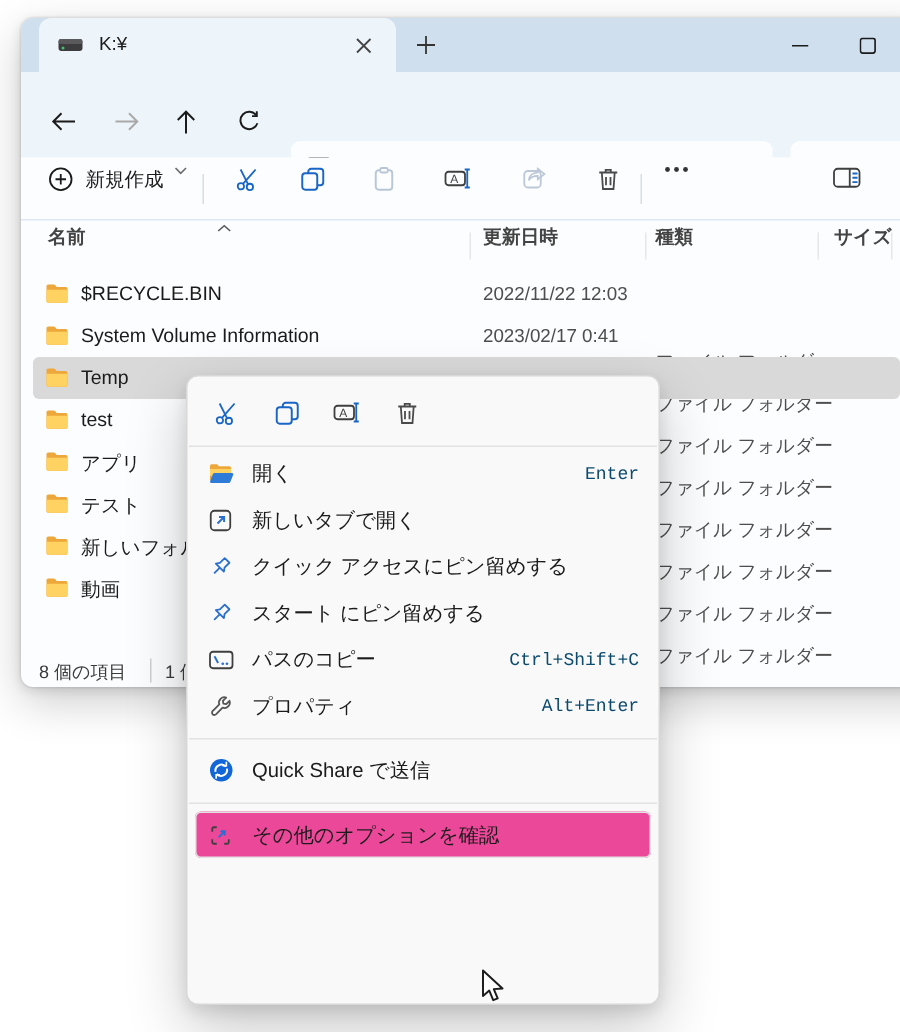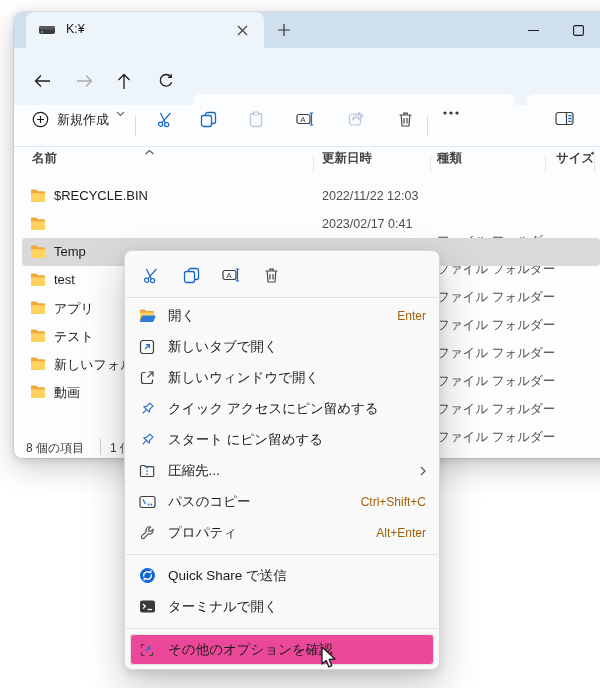--- a/index.html
+++ b/index.html
@@ -55,21 +55,21 @@
         box-shadow:0 16px 40px rgba(0,0,0,.22),0 4px 10px rgba(0,0,0,.10);
         padding-top:5px;}
   .iconrow{height:38px;display:flex;align-items:center;padding-left:6px;}
   .iconcell{width:40px;height:32px;display:flex;align-items:center;justify-content:center;border-radius:4px;}
   .menu-sep{height:1px;background:#e2e2e2;margin:2.5px 1px;}
   .menu-sep2{height:1px;background:#e2e2e2;margin:5.5px 1px;}
   .mi{height:31px;display:flex;align-items:center;margin:0 5px;padding:0 8px;border-radius:4px;}
   .mi.hl{background:#ec4899;box-shadow:0 0 0 1px #e3e3e3 inset;}
   .mi .ic{width:18px;height:17px;display:flex;align-items:center;justify-content:center;flex:0 0 18px;}
   .mi .lbl{font-size:13.5px;color:#1b1b1b;margin-left:12px;white-space:nowrap;}
-  .mi .sc{margin-left:auto;font-size:12px;color:#a16207;white-space:nowrap;}
+  .mi .sc{margin-left:auto;font-size:12px;color:#0c4a6e;white-space:nowrap;font-family:Liberation Mono, monospace;}
   .mi .sub{margin-left:auto;color:#555;}
 
   #cursor{position:absolute;left:320px;top:646px;}
   svg{display:block;}
 </style>
 </head>
 <body>
 
 <div id="canvas">
 
@@ -270,20 +270,21 @@
       <span class="fdate">2022/11/22 12:03</span>
       <span class="ftype">ファイル フォルダー</span>
     </div>
     <div class="row" style="top:198px;">
       <span class="ficon">
           <svg width="16" height="15" viewBox="0 0 16 15">
             <path d="M1 2.8c0-.7.5-1.2 1.2-1.2h3.6c.4 0 .8.2 1 .5l1 1.2h6c.7 0 1.2.5 1.2 1.2v8.2c0 .7-.5 1.2-1.2 1.2H2.2c-.7 0-1.2-.5-1.2-1.2z" fill="#eda73b"></path>
             <path d="M1 5.2h14v7.5c0 .7-.5 1.2-1.2 1.2H2.2c-.7 0-1.2-.5-1.2-1.2z" fill="#ffd262"></path>
           </svg>
         </span>
+      <span class="fname">System Volume Information</span>
       <span class="fdate">2023/02/17 0:41</span>
       <span class="ftype">ファイル フォルダー</span>
     </div>
     <div class="row sel" style="top:226px;">
       <span class="ficon">
           <svg width="16" height="15" viewBox="0 0 16 15">
             <path d="M1 2.8c0-.7.5-1.2 1.2-1.2h3.6c.4 0 .8.2 1 .5l1 1.2h6c.7 0 1.2.5 1.2 1.2v8.2c0 .7-.5 1.2-1.2 1.2H2.2c-.7 0-1.2-.5-1.2-1.2z" fill="#eda73b"></path>
             <path d="M1 5.2h14v7.5c0 .7-.5 1.2-1.2 1.2H2.2c-.7 0-1.2-.5-1.2-1.2z" fill="#ffd262"></path>
           </svg>
         </span>
@@ -409,64 +410,40 @@
             <rect x="1.5" y="1.5" width="13" height="13" rx="2.5" fill="none" stroke="#3f3f3f" stroke-width="1.2"></rect>
             <path d="M6 10l4.2-4.2M10.4 9V5.6H7" stroke="#2a6fd0" stroke-width="1.3" fill="none"></path>
           </svg>
         </span>
       <span class="lbl">新しいタブで開く</span>
       <span class="sc"></span>
     </div>
     <div class="mi">
       <span class="ic">
           <svg width="16" height="16" viewBox="0 0 16 16">
-            <path d="M6.5 2.5h-2c-1.2 0-2 .8-2 2v7c0 1.2.8 2 2 2h7c1.2 0 2-.8 2-2v-2" fill="none" stroke="#3f3f3f" stroke-width="1.2"></path>
-            <path d="M9.5 2h4.5v4.5M13.7 2.3L8.5 7.5" stroke="#3f3f3f" stroke-width="1.2" fill="none"></path>
-          </svg>
-        </span>
-      <span class="lbl">新しいウィンドウで開く</span>
+            <g transform="rotate(45 8 8)">
+              <path d="M5.8 1.8h4.4v4.6l1.6 2.2H4.2l1.6-2.2z" fill="none" stroke="#2a6fd0" stroke-width="1.2" stroke-linejoin="round"></path>
+              <path d="M8 8.8V14" stroke="#2a6fd0" stroke-width="1.2"></path>
+            </g>
+          </svg>
+        </span>
+      <span class="lbl">クイック アクセスにピン留めする</span>
       <span class="sc"></span>
     </div>
     <div class="mi">
       <span class="ic">
           <svg width="16" height="16" viewBox="0 0 16 16">
             <g transform="rotate(45 8 8)">
               <path d="M5.8 1.8h4.4v4.6l1.6 2.2H4.2l1.6-2.2z" fill="none" stroke="#2a6fd0" stroke-width="1.2" stroke-linejoin="round"></path>
               <path d="M8 8.8V14" stroke="#2a6fd0" stroke-width="1.2"></path>
             </g>
           </svg>
         </span>
-      <span class="lbl">クイック アクセスにピン留めする</span>
-      <span class="sc"></span>
-    </div>
-    <div class="mi">
-      <span class="ic">
-          <svg width="16" height="16" viewBox="0 0 16 16">
-            <g transform="rotate(45 8 8)">
-              <path d="M5.8 1.8h4.4v4.6l1.6 2.2H4.2l1.6-2.2z" fill="none" stroke="#2a6fd0" stroke-width="1.2" stroke-linejoin="round"></path>
-              <path d="M8 8.8V14" stroke="#2a6fd0" stroke-width="1.2"></path>
-            </g>
-          </svg>
-        </span>
       <span class="lbl">スタート にピン留めする</span>
       <span class="sc"></span>
-    </div>
-    <div class="mi">
-      <span class="ic">
-          <svg width="16" height="15" viewBox="0 0 16 15">
-            <path d="M1.5 3.6c0-.6.5-1.1 1.1-1.1h3l1 1.2h7c.6 0 1.1.5 1.1 1.1v7.6c0 .6-.5 1.1-1.1 1.1H2.6c-.6 0-1.1-.5-1.1-1.1z" fill="none" stroke="#3f3f3f" stroke-width="1.2"></path>
-            <path d="M8 4v9" stroke="#2a6fd0" stroke-width="1.4" stroke-dasharray="1.6 1.6"></path>
-          </svg>
-        </span>
-      <span class="lbl">圧縮先...</span>
-      <span class="sub">
-          <svg width="6" height="10" viewBox="0 0 6 10">
-            <path d="M1 1l4 4-4 4" stroke="#555" stroke-width="1.2" fill="none"></path>
-          </svg>
-        </span>
     </div>
     <div class="mi">
       <span class="ic">
           <svg width="17" height="14" viewBox="0 0 17 14">
             <rect x="1" y="1.5" width="15" height="11" rx="2" fill="none" stroke="#3f3f3f" stroke-width="1.2"></rect>
             <path d="M4 4.5l2.4 4.5" stroke="#2a6fd0" stroke-width="1.3"></path>
             <circle cx="9.5" cy="9.5" r=".9" fill="#2a6fd0"></circle>
             <circle cx="12.3" cy="9.5" r=".9" fill="#2a6fd0"></circle>
           </svg>
         </span>
@@ -487,31 +464,20 @@
       <span class="ic">
           <svg width="17" height="17" viewBox="0 0 17 17">
             <circle cx="8.5" cy="8.5" r="7.5" fill="#1266d8"></circle>
             <path d="M4.7 9.6a4 4 0 016.9-3.5M12.3 7.4a4 4 0 01-6.9 3.5" stroke="#fff" stroke-width="1.3" fill="none"></path>
             <path d="M11.9 2.9v2.6H9.3M5.1 14.1v-2.6h2.6" stroke="#fff" stroke-width="1.1" fill="none"></path>
           </svg>
         </span>
       <span class="lbl">Quick Share で送信</span>
       <span class="sc"></span>
     </div>
-    <div class="mi">
-      <span class="ic">
-          <svg width="17" height="15" viewBox="0 0 17 15">
-            <rect x="1" y="1.5" width="15" height="12" rx="2.2" fill="#3a3a3c"></rect>
-            <path d="M4 5l2.3 2.3L4 9.6" stroke="#fff" stroke-width="1.3" fill="none"></path>
-            <path d="M8.5 10.5h4.5" stroke="#fff" stroke-width="1.3"></path>
-          </svg>
-        </span>
-      <span class="lbl">ターミナルで開く</span>
-      <span class="sc"></span>
-    </div>
     <div class="menu-sep2"></div>
     <div class="mi hl">
       <span class="ic">
           <svg width="16" height="16" viewBox="0 0 16 16">
             <path d="M2.5 5.5v-2c0-.6.4-1 1-1h2M13.5 10.5v2c0 .6-.4 1-1 1h-2M2.5 10.5v2c0 .6.4 1 1 1h2" fill="none" stroke="#3f3f3f" stroke-width="1.2"></path>
             <path d="M6.8 9.2l4-4M10.8 8V5.2H8" stroke="#2a6fd0" stroke-width="1.3" fill="none"></path>
           </svg>
         </span>
       <span class="lbl">その他のオプションを確認</span>
       <span class="sc"></span>

